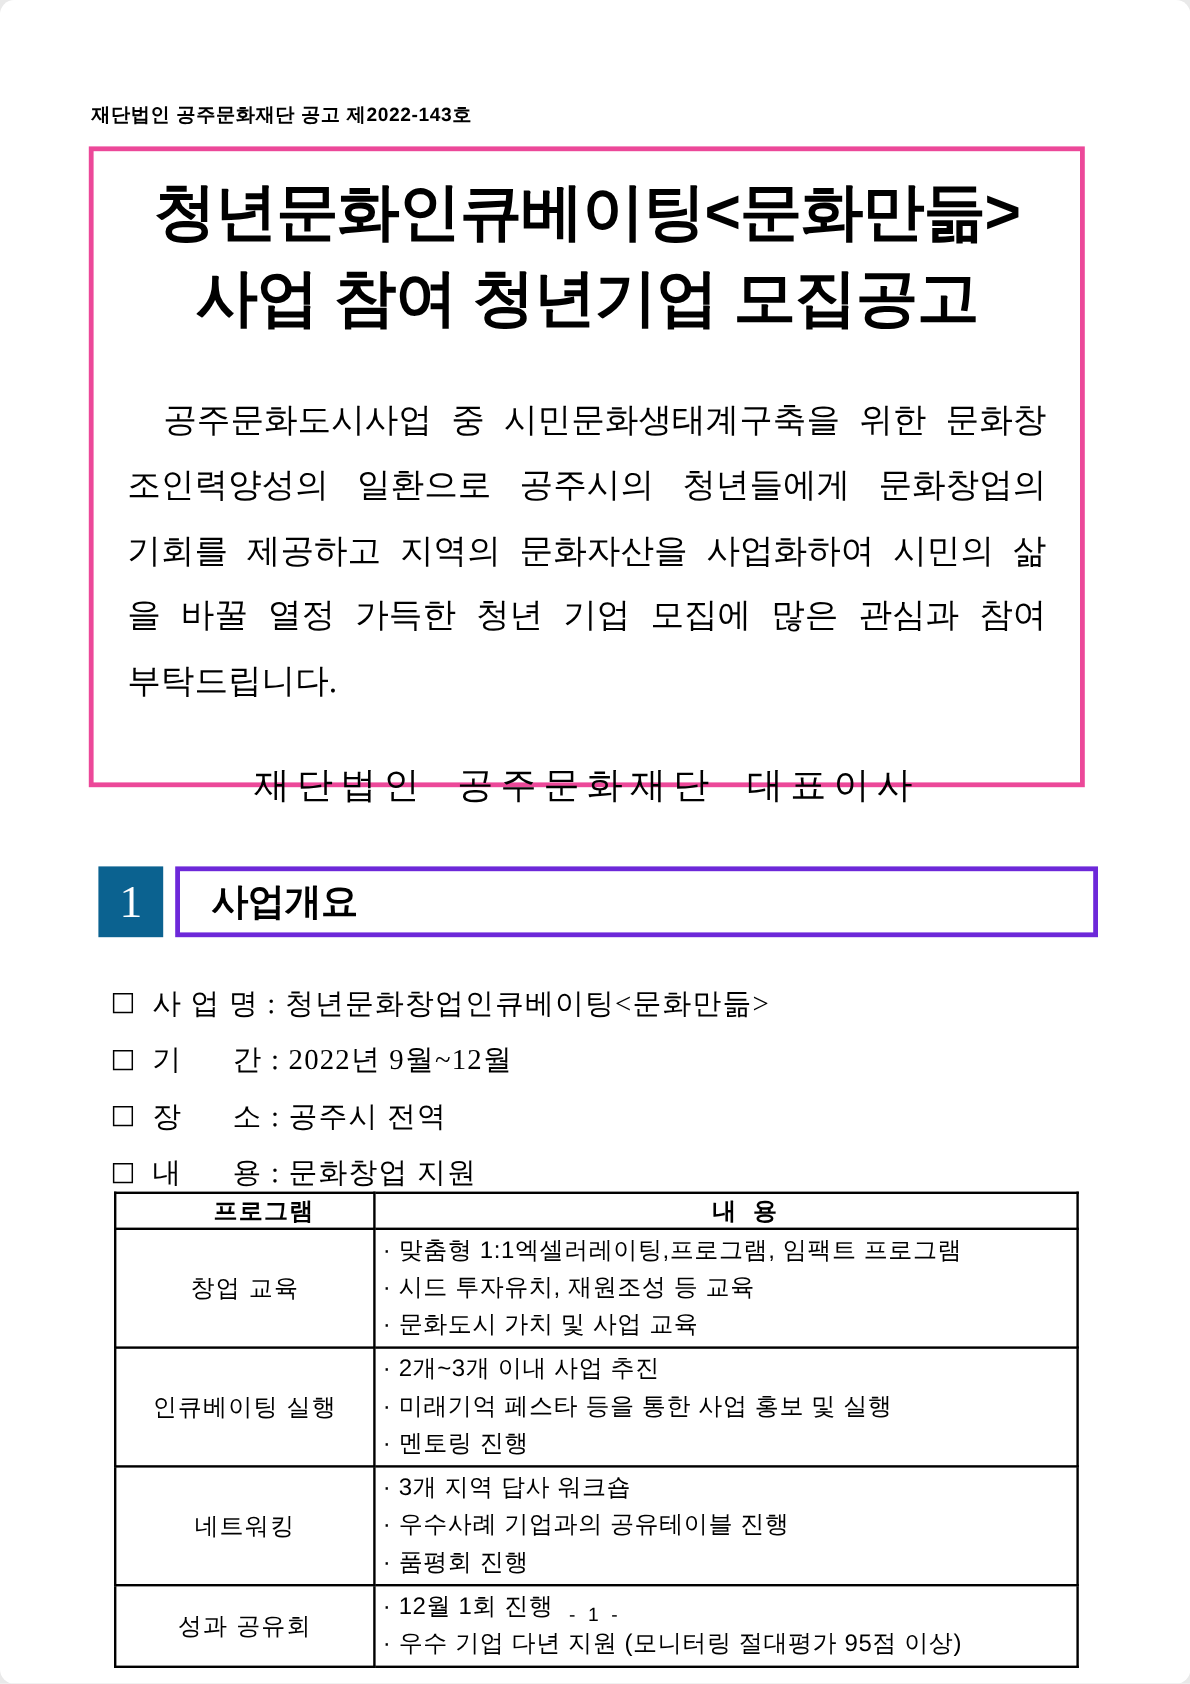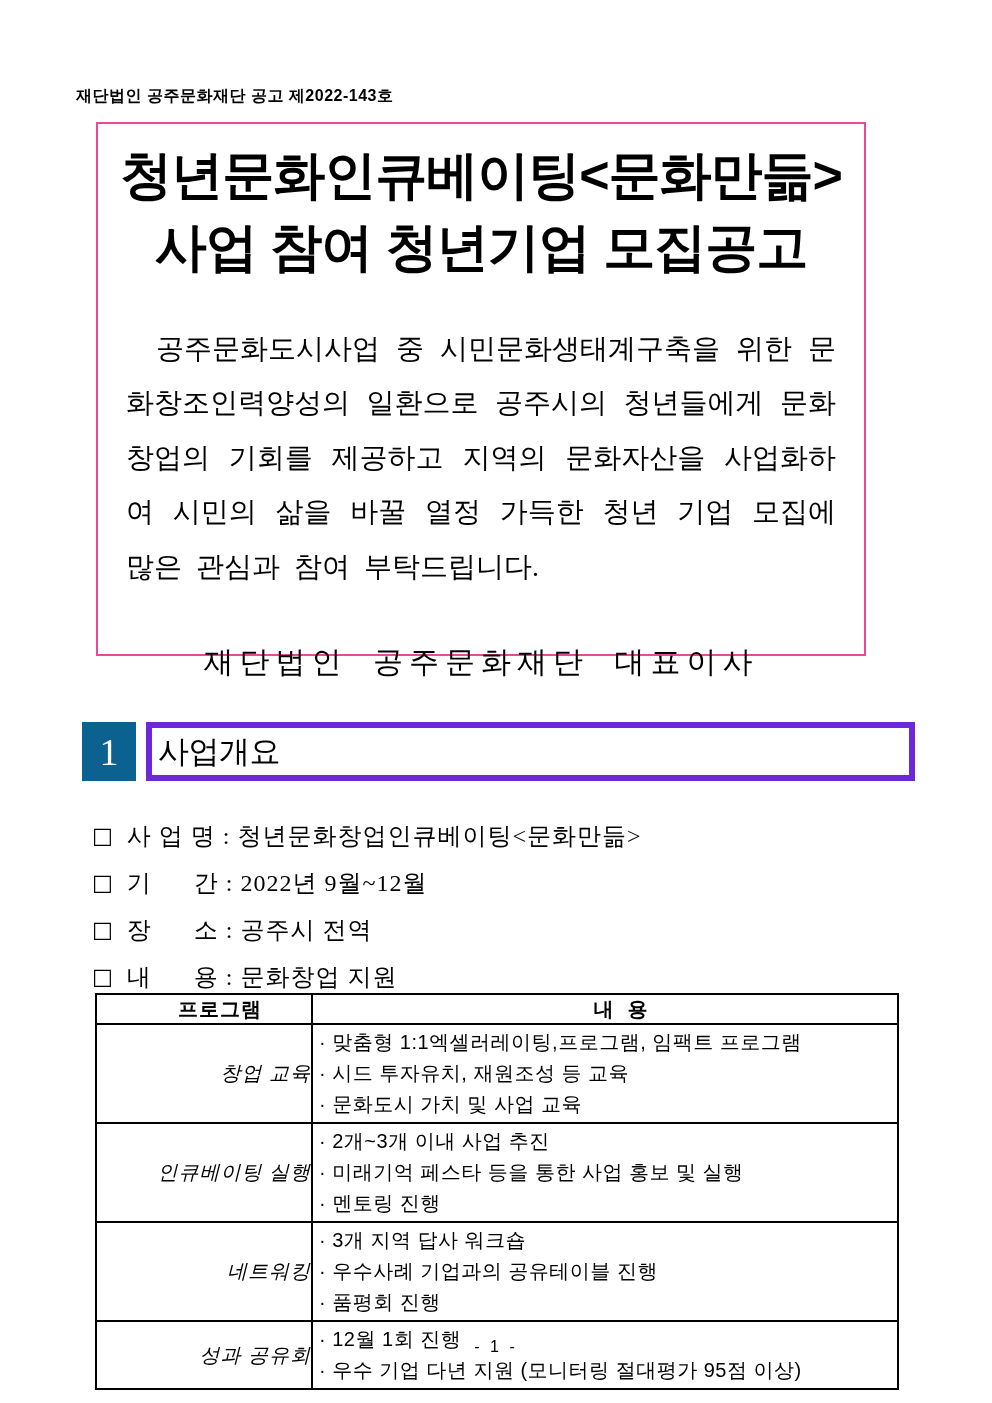--- a/index.html
+++ b/index.html
@@ -5,31 +5,32 @@
   * { margin:0; padding:0; box-sizing:border-box; }
   html,body { background:#e9e9e9; }
   .page {
     position:relative;
     width:992px; height:1403px;
     margin:0 auto;
     background:#ffffff;
     font-family:"Liberation Serif", serif;
     color:#000;
     overflow:hidden;
+    border-radius:12px;
   }
   .doc-number {
     position:absolute; top:86px; left:76px;
     font-family:"Liberation Sans", sans-serif;
     font-weight:bold; font-size:16px; letter-spacing:0.5px;
     white-space:pre;
   }
   .title-box {
-    position:absolute; left:96px; top:122px;
-    width:770px; height:534px;
-    border:2px solid #ec4899;
+    position:absolute; left:74px; top:122px;
+    width:830px; height:534px;
+    border:4px solid #ec4899;
     background:#fff;
   }
   .notice-title {
     margin-top:16px;
     text-align:center;
     font-family:"Liberation Sans", sans-serif;
     font-weight:bold;
     font-size:52px;
     line-height:1.38;
     letter-spacing:-1px;
@@ -42,21 +43,21 @@
     text-indent:30px;
     word-spacing:7px;
   }
   .notice-date {
     margin-top:44px;
     text-align:center;
     font-size:24px;
     white-space:pre;
   }
   .notice-signature {
-    margin-top:48px;
+    margin-top:38px;
     text-align:center;
     font-size:30px;
     letter-spacing:6px;
     word-spacing:12px;
   }
   .section-header {
     position:absolute; left:82px; top:722px;
     width:833px; height:59px;
     display:flex; align-items:stretch;
   }
@@ -64,25 +65,25 @@
     width:54px;
     background:#0B6290;
     color:#ffffff;
     display:flex; align-items:center; justify-content:center;
     font-family:"Liberation Serif", serif;
     font-size:38px;
     margin-right:10px;
   }
   .section-label-box {
     flex:1;
-    border:6px solid #6d28d9;
+    border:4px solid #6d28d9;
     display:flex; align-items:center;
-    padding-left:6px;
-    font-family:"Liberation Sans", sans-serif;
-    font-weight:normal;
+    padding-left:26px;
+    font-family:"Liberation Sans", sans-serif;
+    font-weight:bold;
     font-size:31px;
     letter-spacing:-0.5px;
   }
   .overview-list {
     position:absolute; left:92px; top:812px;
     font-size:24px;
   }
   .list-item {
     display:flex; align-items:center;
     height:47px;
@@ -106,24 +107,23 @@
   .program-table th {
     height:30px;
     font-weight:bold;
     text-align:center;
     white-space:pre;
     letter-spacing:1px;
     padding-left:32px;
   }
   .col-program { width:216px; }
   .program-cell {
-    text-align:right;
+    text-align:center;
     vertical-align:middle;
     letter-spacing:1px;
-    font-style:italic;
   }
   .content-cell {
     padding:2px 6px;
     vertical-align:middle;
   }
   .content-line {
     line-height:31px;
     white-space:pre;
     letter-spacing:0.5px;
   }

